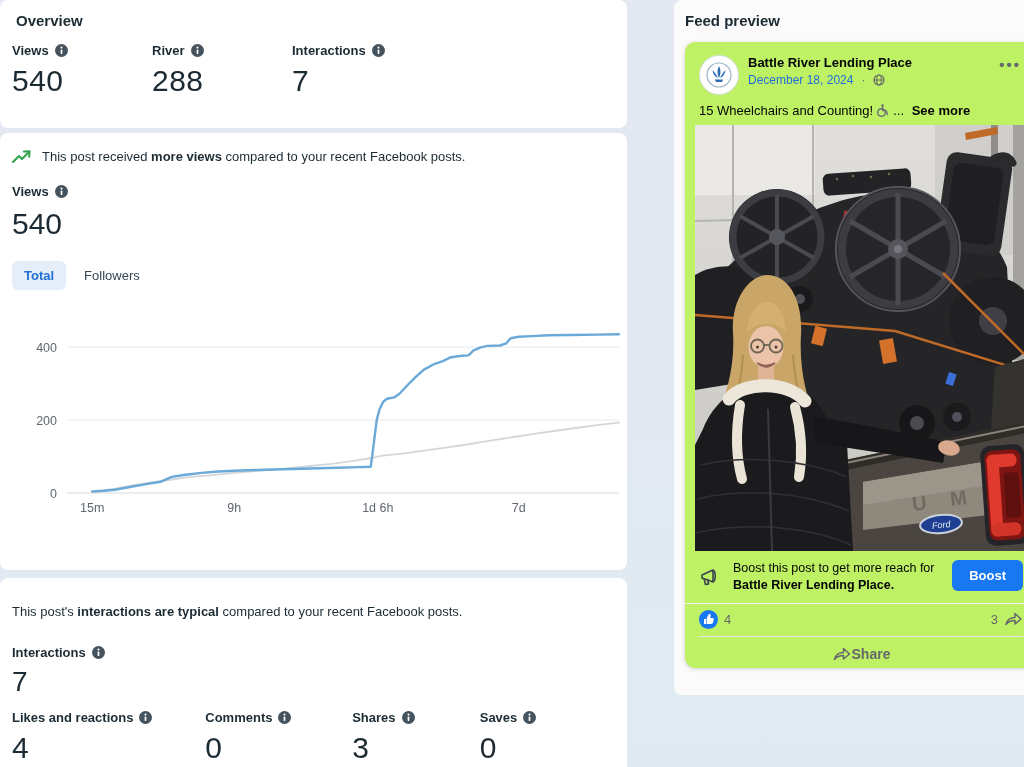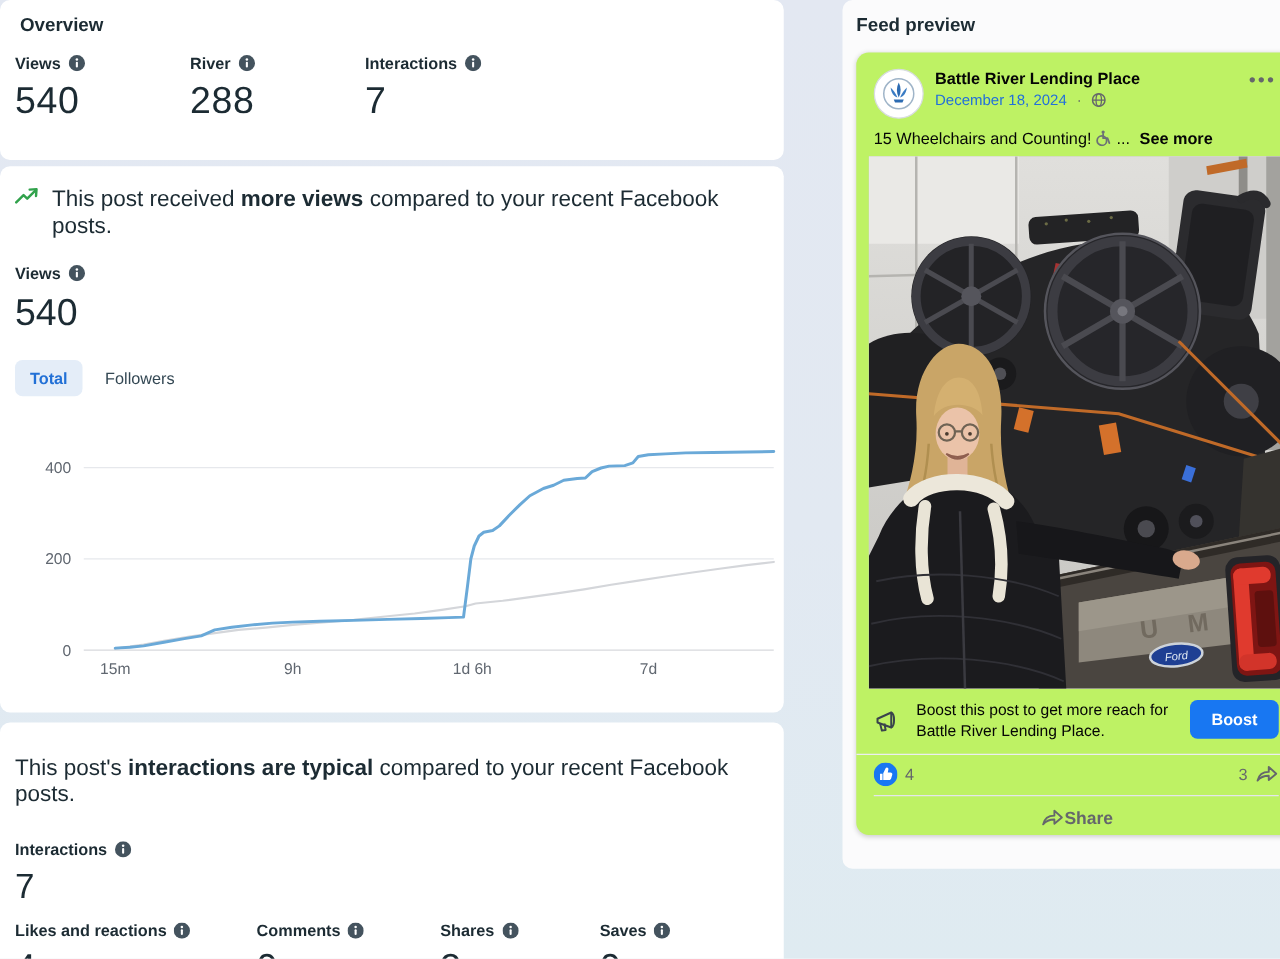--- a/index.html
+++ b/index.html
@@ -19,21 +19,21 @@
 
   .section-title { font-size:15px; font-weight:700; margin-left:4px; }
   .metric-row { display:flex; margin-top:14px; }
   .metric-col { display:flex; flex-direction:column; }
   .metric-label { font-size:13px; font-weight:700; display:flex; align-items:center; gap:6px; }
   .metric-value { font-size:30px; font-weight:300; margin-top:6px; letter-spacing:.5px; }
   .w140 { width:140px; } .w160 { width:160px; } .w200 { width:200px; } .w152 { width:152px; } .w132 { width:132px; }
 
   .info-icon { display:inline-block; width:13px; height:13px; flex:0 0 13px; }
 
-  .insight { display:flex; align-items:flex-start; gap:10px; font-size:18px; }
+  .insight { display:flex; align-items:center; gap:10px; font-size:13px; }
   .insight .txt { color:#1c2b33; }
   .insight b { font-weight:700; }
 
   .views-label { margin-top:20px; }
   .big-value { font-size:30px; font-weight:300; margin-top:8px; }
 
   .tabs { display:flex; align-items:center; gap:10px; margin-top:20px; }
   .tab { font-size:13px; font-weight:700; padding:7px 12px; border-radius:6px; cursor:pointer; }
   .tab.selected { background:#e4edf8; color:#2270d6; }
   .tab.plain { color:#344854; font-weight:400; padding:7px 8px; }
@@ -52,21 +52,21 @@
   .avatar { width:40px; height:40px; border-radius:50%; border:1px solid #d8dce1; background:#fff; display:flex; align-items:center; justify-content:center; }
   .page-name { font-size:13px; font-weight:700; color:#050505; }
   .post-date-row { font-size:12px; color:#216fdb; margin-top:3px; display:flex; align-items:center; gap:8px; }
   .dot-sep { color:#65676b; }
   .more-icon { position:absolute; right:16px; top:14px; color:#65676b; letter-spacing:2px; font-size:15px; font-weight:700; cursor:pointer; }
   .post-text { font-size:13px; color:#050505; padding:8px 14px 7px 14px; display:flex; align-items:center; gap:2px; flex-wrap:wrap; }
   .see-more { font-weight:700; cursor:pointer; }
   .photo-box { margin-left:10px; width:336px; height:426px; overflow:hidden; background:#cfcecb; }
   .boost-row { display:flex; align-items:center; padding:9px 14px; gap:10px; position:relative; }
   .boost-text { font-size:12.5px; color:#050505; width:208px; line-height:1.35; }
-  .boost-text b { font-weight:400; }
+  .boost-text b { font-weight:700; }
   .boost-btn { position:absolute; right:14px; top:9px; background:#1877f2; color:#fff; border:none;
                font-family:"Liberation Sans",sans-serif; font-size:13px; font-weight:700; padding:8px 17px;
                border-radius:6px; cursor:pointer; }
   .counts-row { display:flex; align-items:center; justify-content:space-between; padding:6px 14px 7px 14px;
                 font-size:13px; color:#65676b; border-top:1px solid #eceef1; }
   .counts-left, .counts-right { display:flex; align-items:center; gap:6px; cursor:pointer; }
   .divider { height:1px; background:#e4e6eb; margin:0 14px; }
   .share-row { display:flex; align-items:center; justify-content:center; gap:0; padding:9px 0 11px 0;
                font-size:14px; font-weight:700; color:#65676b; cursor:pointer; }
 

